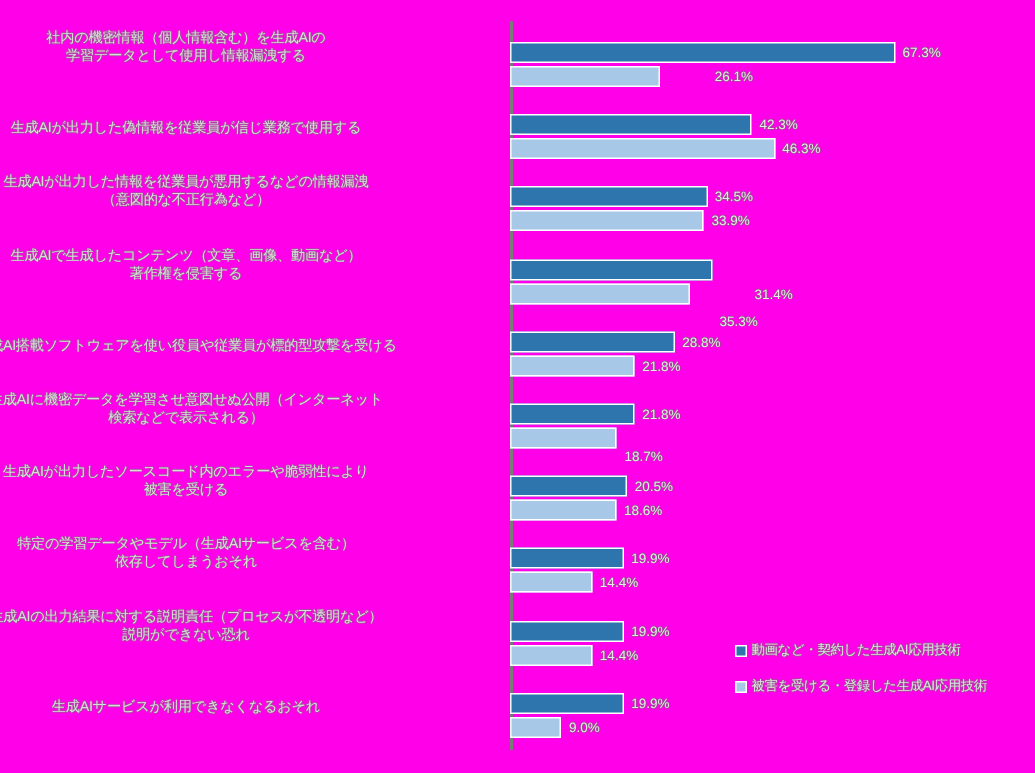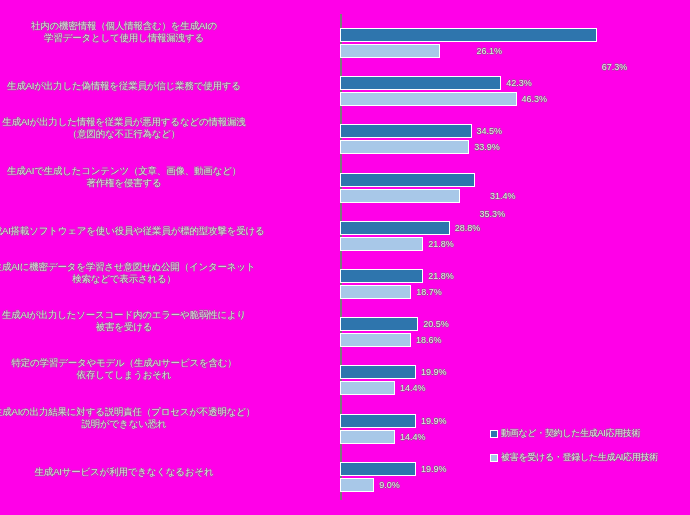--- a/index.html
+++ b/index.html
@@ -103,21 +103,21 @@
 <div id="chart-root">
 
   <div class="axis-line"></div>
 
   <div class="plot" id="plot">
       <div class="cat-label" style="top: 6px;">
         <div>社内の機密情報（個人情報含む）を生成AIの</div>
         <div>学習データとして使用し情報漏洩する</div>
       </div>
       <div class="bar s0" style="left: 0px; top: 14px; width: 256.637px;"></div>
-      <div class="bar-label" style="left: 261.637px; top: 14px; margin-top: 32px;">67.3%</div>
+      <div class="bar-label" style="left: 261.637px; top: 14px;">67.3%</div>
       <div class="bar s1" style="left: 0px; top: 30px; width: 99.528px;"></div>
       <div class="bar-label" style="left: 104.528px; top: 30px; margin-left: 32px;">26.1%</div>
       <div class="cat-label" style="top: 66.2px;">
         <div>生成AIが出力した偽情報を従業員が信じ業務で使用する</div>
       </div>
       <div class="bar s0" style="left: 0px; top: 62.2px; width: 161.304px;"></div>
       <div class="bar-label" style="left: 166.304px; top: 62.2px;">42.3%</div>
       <div class="bar s1" style="left: 0px; top: 78.2px; width: 176.557px;"></div>
       <div class="bar-label" style="left: 181.557px; top: 78.2px;">46.3%</div>
       <div class="cat-label" style="top: 102.4px;">
@@ -128,36 +128,36 @@
       <div class="bar-label" style="left: 136.56px; top: 110.4px;">34.5%</div>
       <div class="bar s1" style="left: 0px; top: 126.4px; width: 129.272px;"></div>
       <div class="bar-label" style="left: 134.272px; top: 126.4px;">33.9%</div>
       <div class="cat-label" style="top: 150.6px;">
         <div>生成AIで生成したコンテンツ（文章、画像、動画など）</div>
         <div>著作権を侵害する</div>
       </div>
       <div class="bar s0" style="left: 0px; top: 158.6px; width: 134.611px;"></div>
       <div class="bar-label" style="left: 139.611px; top: 145px; margin-top: 48px;">35.3%</div>
       <div class="bar s1" style="left: 0px; top: 174.6px; width: 119.739px;"></div>
-      <div class="bar-label" style="left: 126px; top: 174.6px; padding-left: 24px;">31.4%</div>
+      <div class="bar-label" style="left: 139px; top: 174.6px; padding-left: 24px;">31.4%</div>
       <div class="cat-label" style="top: 210.8px;">
         <div>生成AI搭載ソフトウェアを使い役員や従業員が標的型攻撃を受ける</div>
       </div>
       <div class="bar s0" style="left: 0px; top: 206.8px; width: 109.824px;"></div>
       <div class="bar-label" style="left: 114.824px; top: 206.8px;">28.8%</div>
       <div class="bar s1" style="left: 0px; top: 222.8px; width: 83.1307px;"></div>
       <div class="bar-label" style="left: 88.1307px; top: 222.8px;">21.8%</div>
       <div class="cat-label" style="top: 247px;">
         <div>生成AIに機密データを学習させ意図せぬ公開（インターネット</div>
         <div>検索などで表示される）</div>
       </div>
       <div class="bar s0" style="left: 0px; top: 255px; width: 83.1307px;"></div>
       <div class="bar-label" style="left: 88.1307px; top: 255px;">21.8%</div>
       <div class="bar s1" style="left: 0px; top: 271px; width: 71.3093px;"></div>
-      <div class="bar-label" style="left: 76.3093px; top: 271px;">18.7%</div>
+      <div class="bar-label" style="left: 76.3093px; top: 283px;">18.7%</div>
       <div class="cat-label" style="top: 295.2px;">
         <div>生成AIが出力したソースコード内のエラーや脆弱性により</div>
         <div>被害を受ける</div>
       </div>
       <div class="bar s0" style="left: 0px; top: 303.2px; width: 78.1733px;"></div>
       <div class="bar-label" style="left: 83.1733px; top: 303.2px;">20.5%</div>
       <div class="bar s1" style="left: 0px; top: 319.2px; width: 70.928px;"></div>
       <div class="bar-label" style="left: 75.928px; top: 319.2px;">18.6%</div>
       <div class="cat-label" style="top: 343.4px;">
         <div>特定の学習データやモデル（生成AIサービスを含む）</div>

